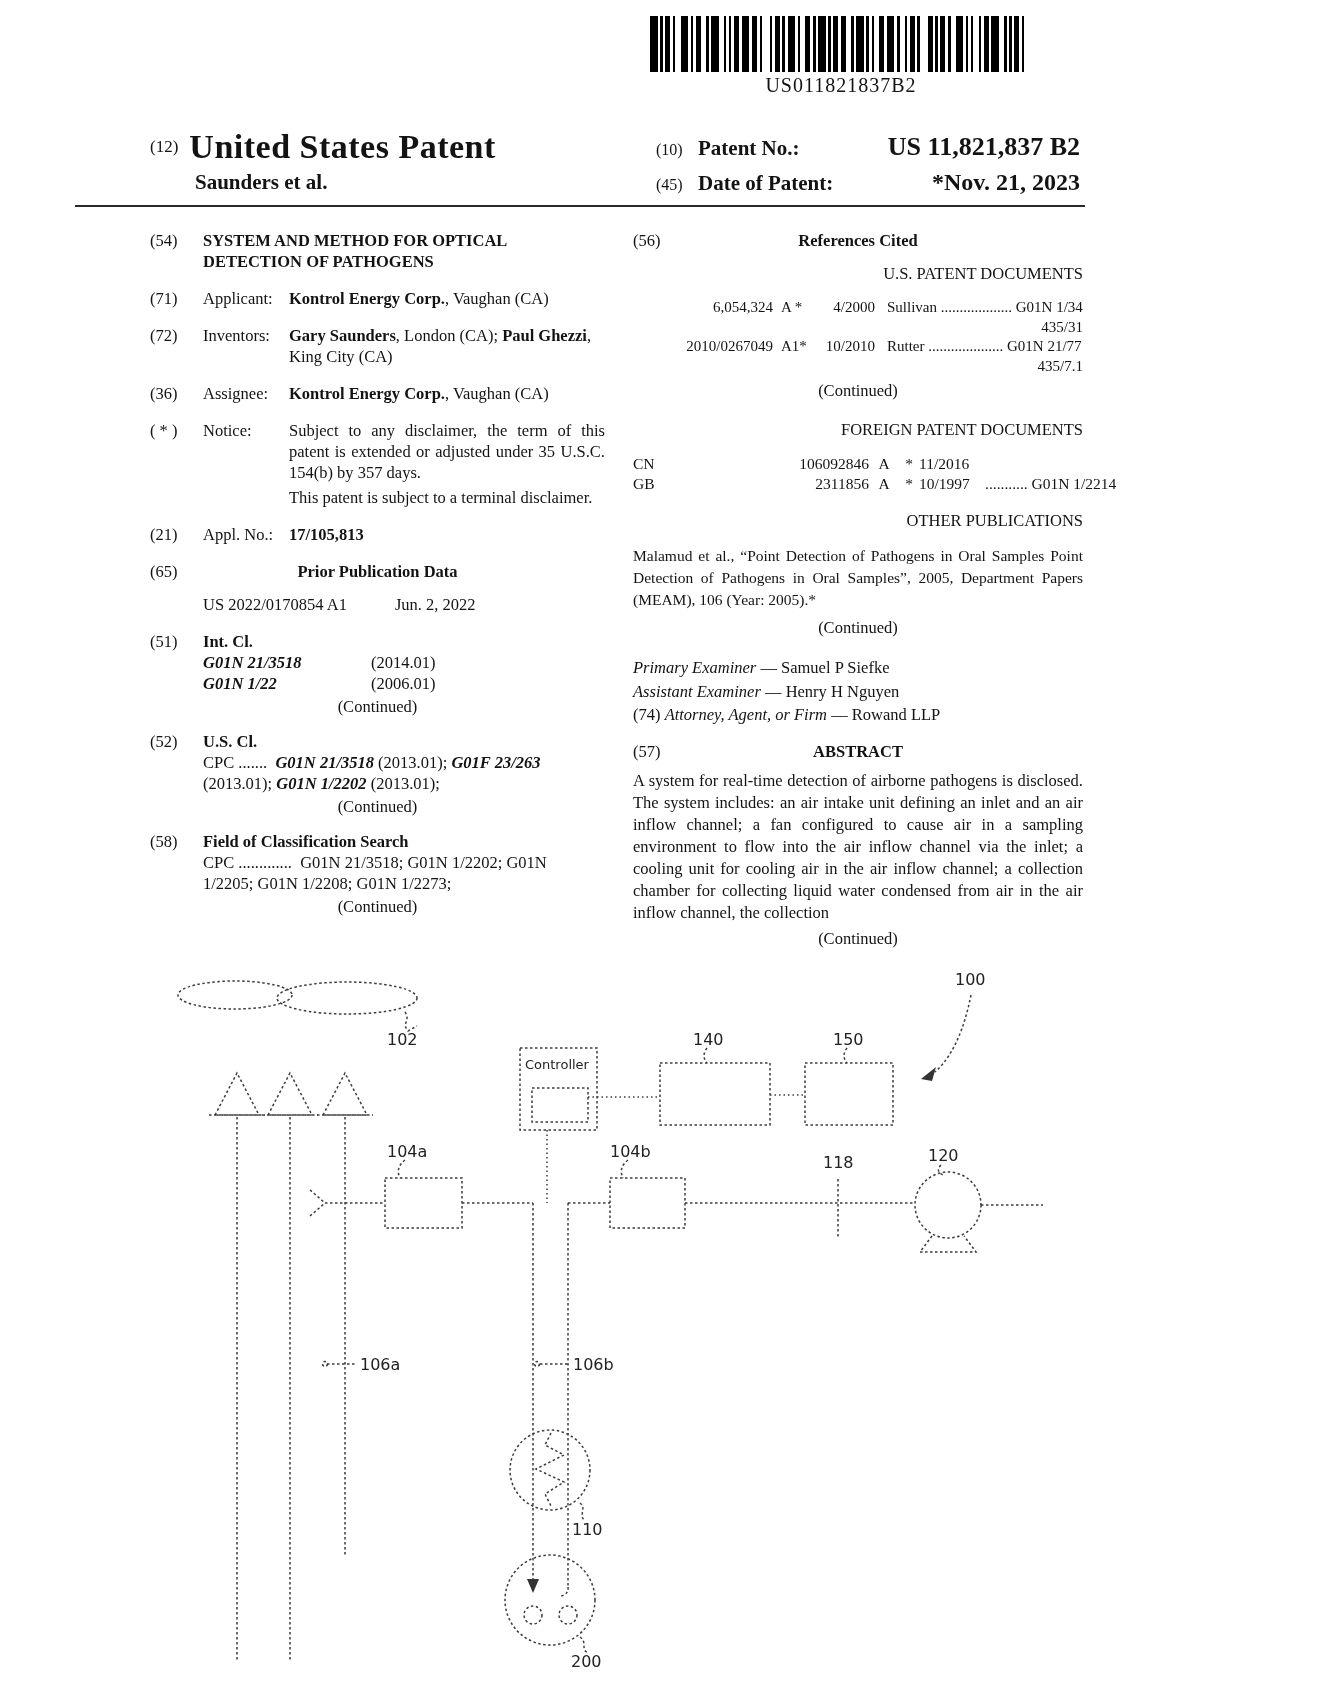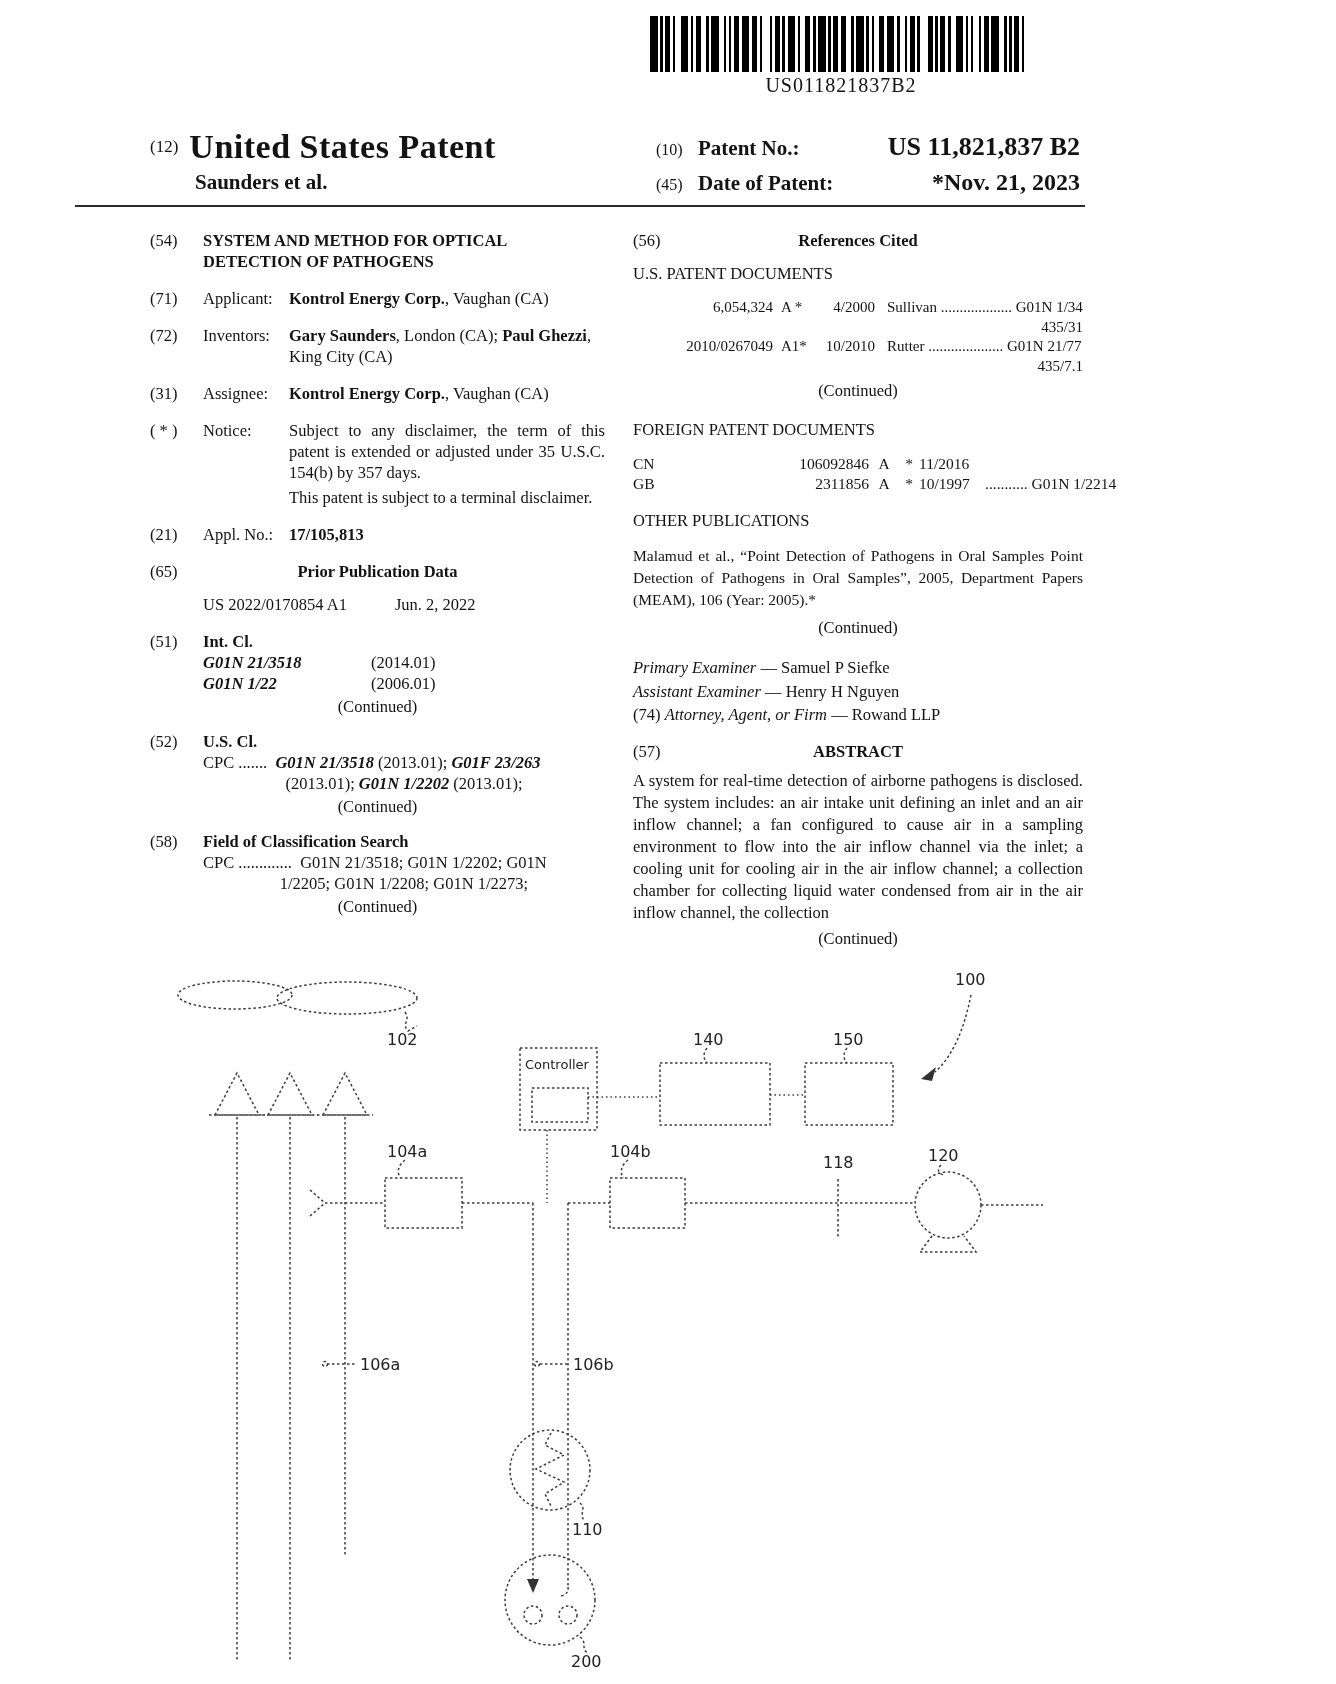--- a/index.html
+++ b/index.html
@@ -40,23 +40,23 @@
   .just { text-align:justify; }
   .hrow { position:relative; margin-bottom:12px; }
   .hrow .fnum { position:absolute; left:0; top:0; }
   .hrow .htxt { display:block; text-align:center; font-weight:bold; }
   .continued { text-align:center; margin:2px 0 14px 0; }
   .pubrow { display:flex; margin:2px 0 16px 53px; }
   .pubrow .pdate { margin-left:48px; }
   .classrow { display:flex; margin-left:53px; }
   .classrow .ccode { flex:none; width:168px; }
   .cpcline { margin-left:53px; }
-  .cpcline2 { text-align:center; }
+  .cpcline2 { text-align:left; }
   
-  .subhead { text-align:left; margin:2px 0 14px 0; }
+  .subhead { text-align:right; margin:2px 0 14px 0; }
   .usrows { font-size:15px; line-height:19.5px; margin-bottom:4px; }
   .usrow { display:flex; white-space:nowrap; }
   .us-num  { flex:none; width:140px; text-align:right; }
   .us-kind { flex:none; width:44px; padding-left:8px; }
   .us-date { flex:none; width:58px; text-align:right; }
   .us-rest { flex:1; padding-left:12px; }
   .us-cls2 { text-align:right; }
   .frow2 { display:flex; white-space:nowrap; font-size:15.5px; line-height:20px; }
   .f-country { flex:none; width:58px; }
   .f-num { flex:none; width:178px; text-align:right; }
@@ -215,21 +215,21 @@
       <span class="fcontent"><span class="b">Kontrol Energy Corp.</span><span>, Vaughan (CA)</span></span>
     </div>
 
     <div class="frow">
       <span class="fnum">(72)</span>
       <span class="flabel">Inventors:</span>
       <span class="fcontent"><span class="b">Gary Saunders</span><span>, London (CA); </span><span class="b">Paul Ghezzi</span><span>, King City (CA)</span></span>
     </div>
 
     <div class="frow">
-      <span class="fnum">(31)</span>
+      <span class="fnum">(36)</span>
       <span class="flabel">Assignee:</span>
       <span class="fcontent"><span class="b">Kontrol Energy Corp.</span><span>, Vaughan (CA)</span></span>
     </div>
 
     <div class="frow">
       <span class="fnum">( * )</span>
       <span class="flabel">Notice:</span>
       <span class="fcontent">
         <span class="just" style="display:block; margin-bottom:4px;">Subject to any disclaimer, the term of this patent is extended or adjusted under 35 U.S.C. 154(b) by 357 days.</span>
         <span class="just" style="display:block;">This patent is subject to a terminal disclaimer.</span>

